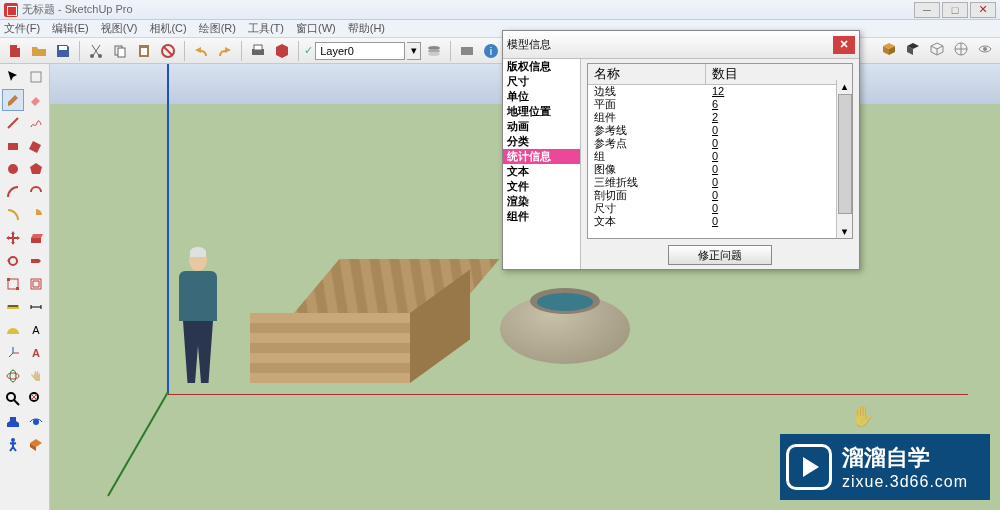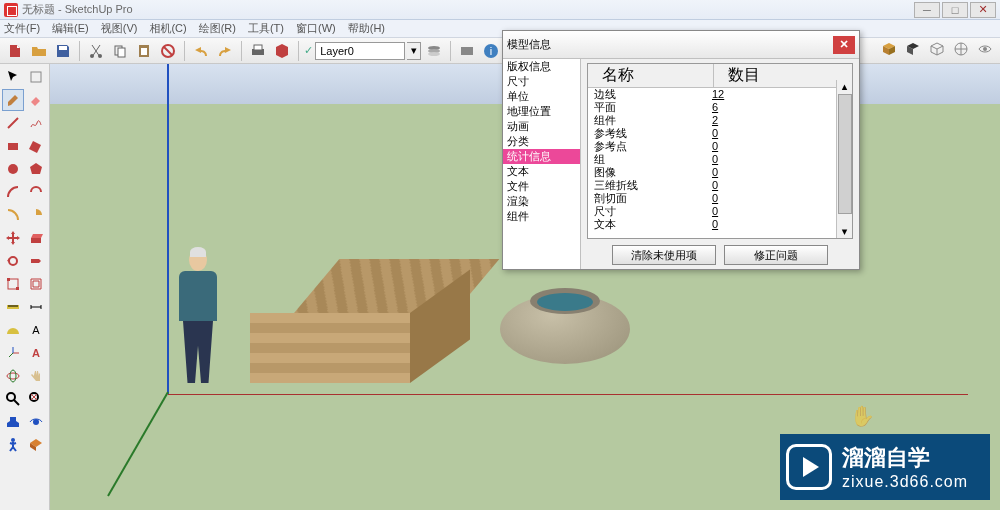--- a/index.html
+++ b/index.html
@@ -56,31 +56,31 @@
 
 
 .right-tools { position: absolute; right: 4px; top: 36px; height: 26px; display: flex; align-items: center; gap: 2px; }
 
 
 .dialog { position: absolute; left: 502px; top: 30px; width: 358px; background: #f0f0f0; border: 1px solid #888; box-shadow: 2px 2px 6px rgba(0,0,0,0.3); z-index: 10; }
 .dialog-title { height: 28px; background: linear-gradient(#fff, #e8e8e8); display: flex; align-items: center; padding: 0 4px; border-bottom: 1px solid #c0c0c0; }
 .dialog-title .spacer { flex: 1; }
 .dlg-close { width: 22px; height: 18px; background: #d04040; color: #fff; display: flex; align-items: center; justify-content: center; font-weight: bold; cursor: pointer; }
 .dialog-body { display: flex; height: 210px; }
-.dlg-sidebar { width: 78px; background: #fff; border-right: 1px solid #c0c0c0; overflow: hidden; }
+.dlg-sidebar { width: 78px; background: #fff; border-right: 1px solid #c0c0c0; overflow: hidden; font-weight: bold; }
 .dlg-sidebar div { padding: 1px 4px; cursor: pointer; font-size: 11px; line-height: 13px; }
 .dlg-sidebar div.sel { background: #ec4899; color: #fff; }
 .dlg-main { flex: 1; padding: 4px 6px; display: flex; flex-direction: column; }
 .dlg-top { display: flex; align-items: center; gap: 6px; margin-bottom: 4px; }
 .dlg-top select { width: 92px; height: 18px; font-size: 11px; }
 .dlg-top label { display: flex; align-items: center; gap: 3px; }
 .dlg-top input[type=checkbox] { width: 12px; height: 12px; }
 .stats-table { flex: 1; border: 1px solid #999; background: #fff; overflow: hidden; position: relative; }
 .stats-head { display: flex; background: #f0f0f0; border-bottom: 1px solid #c0c0c0; }
-.stats-head div { padding: 1px 6px; border-right: 1px solid #c0c0c0; font-size: 16px; margin-left: 8px; }
+.stats-head div { padding: 1px 6px; border-right: 1px solid #c0c0c0; font-size: 13px; }
 .stats-head div:first-child { width: 118px; }
 .stats-head div:last-child { flex: 1; border-right: none; }
 .stats-rows { font-size: 11px; }
 .stats-row { display: flex; line-height: 13px; }
 .stats-row div:first-child { width: 118px; padding-left: 6px; }
 .stats-row div:last-child { flex: 1; padding-left: 6px; text-decoration: underline; }
 .stats-scroll { position: absolute; right: 0; top: 16px; bottom: 0; width: 16px; background: #f0f0f0; border-left: 1px solid #c0c0c0; }
 .stats-scroll .thumb { position: absolute; top: 14px; width: 14px; left: 1px; height: 120px; background: #d0d0d0; border: 1px solid #a0a0a0; }
 .dlg-buttons { display: flex; gap: 8px; margin-top: 6px; justify-content: center; }
 .dlg-buttons button { width: 104px; height: 20px; font-size: 11px; border: 1px solid #888; background: linear-gradient(#fff, #e0e0e0); cursor: pointer; }
@@ -537,18 +537,17 @@
               <div>0</div>
             </div>
           </div>
         <div class="stats-scroll">
           <div style="text-align:center">▴</div>
           <div class="thumb"></div>
           <div style="position:absolute;bottom:0;width:100%;text-align:center">▾</div>
         </div>
       </div>
       <div class="dlg-buttons">
-        <button>清除未使用项</button>
         <button>修正问题</button>
       </div>
     </div>
   </div>
 </div>
 
 </body></html>

